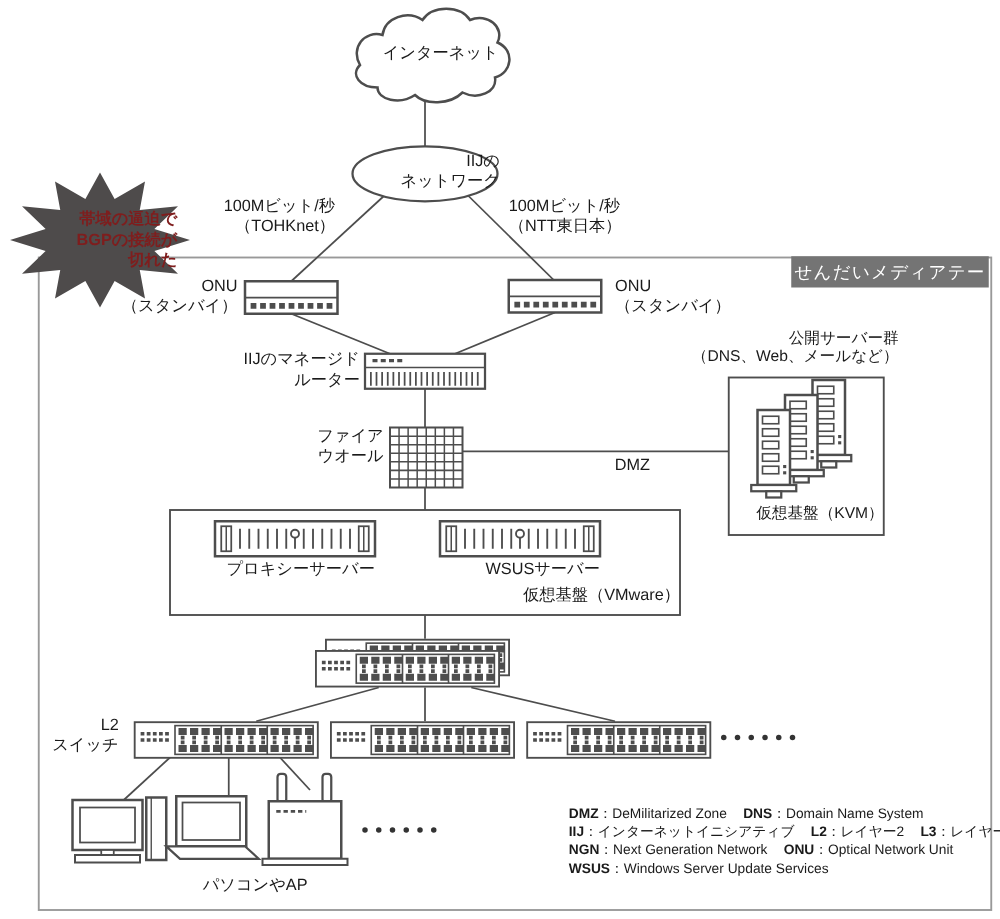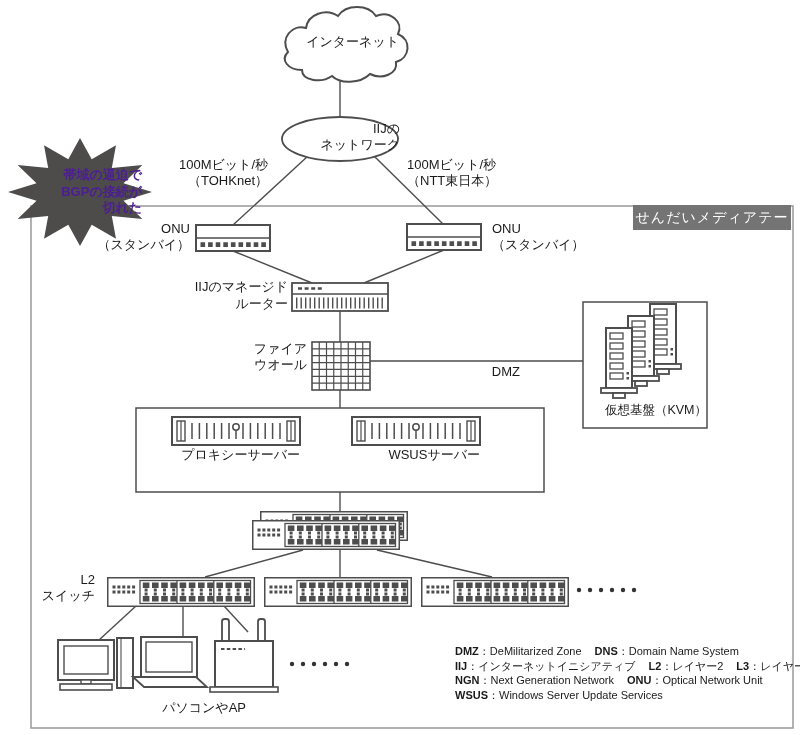--- a/index.html
+++ b/index.html
@@ -8,21 +8,21 @@
     position:relative;width:800px;height:735px;background:#fff;overflow:hidden;
     font-family:"Liberation Sans","DejaVu Sans",sans-serif;color:#1a1a1a;
   }
   svg.layer{position:absolute;left:0;top:0;}
   .lbl{position:absolute;font-size:13px;line-height:16px;}
   .ctr{text-align:right;}
   .rgt{text-align:right;}
   .lft{text-align:left;}
   .cloud-label{left:281px;top:34px;width:118px;}
   .iij-label{left:280px;top:121px;width:120px;}
-  .burst-label{left:18px;top:167px;width:124px;color:#4c1d95;font-weight:bold;line-height:16.5px;}
+  .burst-label{left:18px;top:167px;width:124px;color:#7f1d1d;font-weight:bold;line-height:16.5px;}
   .link-left{left:148px;top:157px;width:120px;}
   .link-right{left:407px;top:157px;width:140px;}
   .facility-bar{position:absolute;left:633px;top:205px;width:158px;height:25px;line-height:25px;
     background:#747474;color:#fff;text-align:center;font-size:14px;letter-spacing:1px;}
   .onu-left{left:60px;top:221px;width:130px;line-height:15.5px;}
   .onu-right{left:492px;top:221px;width:130px;line-height:15.5px;}
   .router-label{left:148px;top:279px;width:140px;line-height:16.5px;}
   .fw-label{left:207px;top:341px;width:100px;}
   .dmz-label{left:430px;top:364px;width:90px;}
   .pub-label{left:549px;top:263px;width:170px;font-size:12.5px;line-height:14.5px;}
@@ -255,24 +255,29 @@
     <div>ルーター</div>
   </div>
 
   <div class="lbl rgt fw-label">
     <div>ファイア</div>
     <div>ウオール</div>
   </div>
 
   <div class="lbl ctr dmz-label">DMZ</div>
 
+  <div class="lbl ctr pub-label">
+    <div>公開サーバー群</div>
+    <div>（DNS、Web、メールなど）</div>
+  </div>
 
   <div class="lbl ctr kvm-label">仮想基盤（KVM）</div>
   <div class="lbl ctr proxy-label">プロキシーサーバー</div>
   <div class="lbl ctr wsus-label">WSUSサーバー</div>
+  <div class="lbl ctr vmware-label">仮想基盤（VMware）</div>
 
 
   <div class="lbl rgt l2-label">
     <div>L2</div>
     <div>スイッチ</div>
   </div>
 
   <div class="lbl ctr pcap-label">パソコンやAP</div>
 
   <div class="legend">

